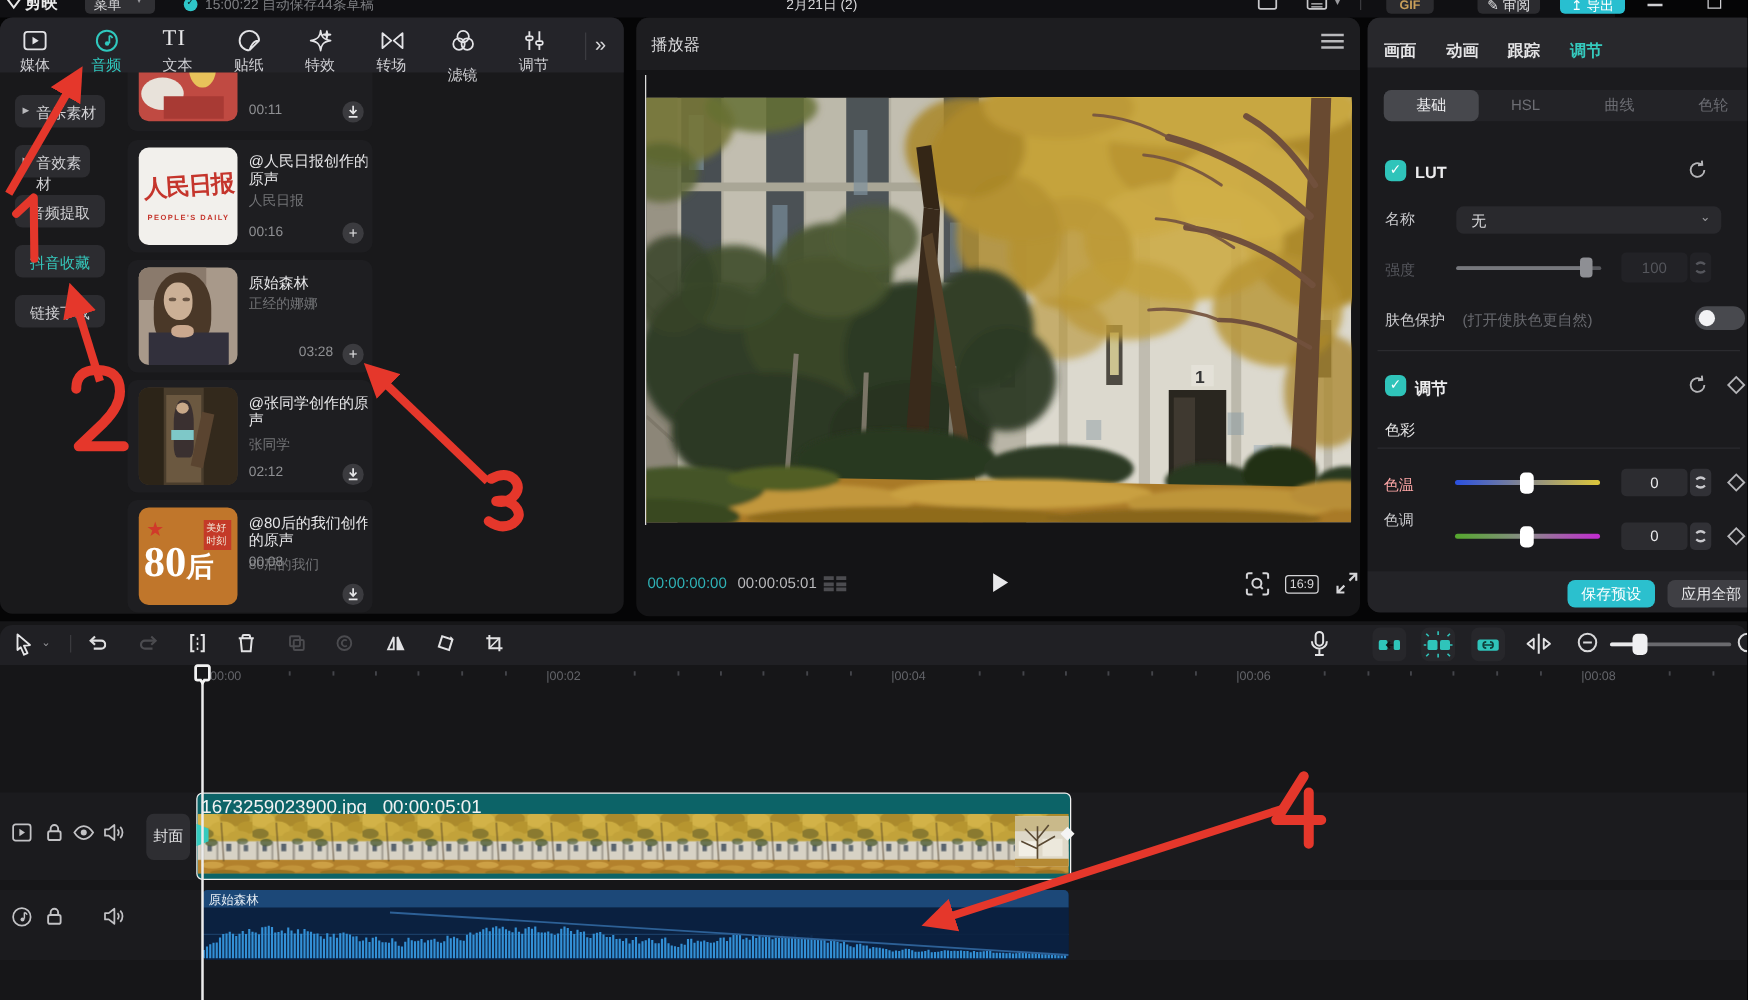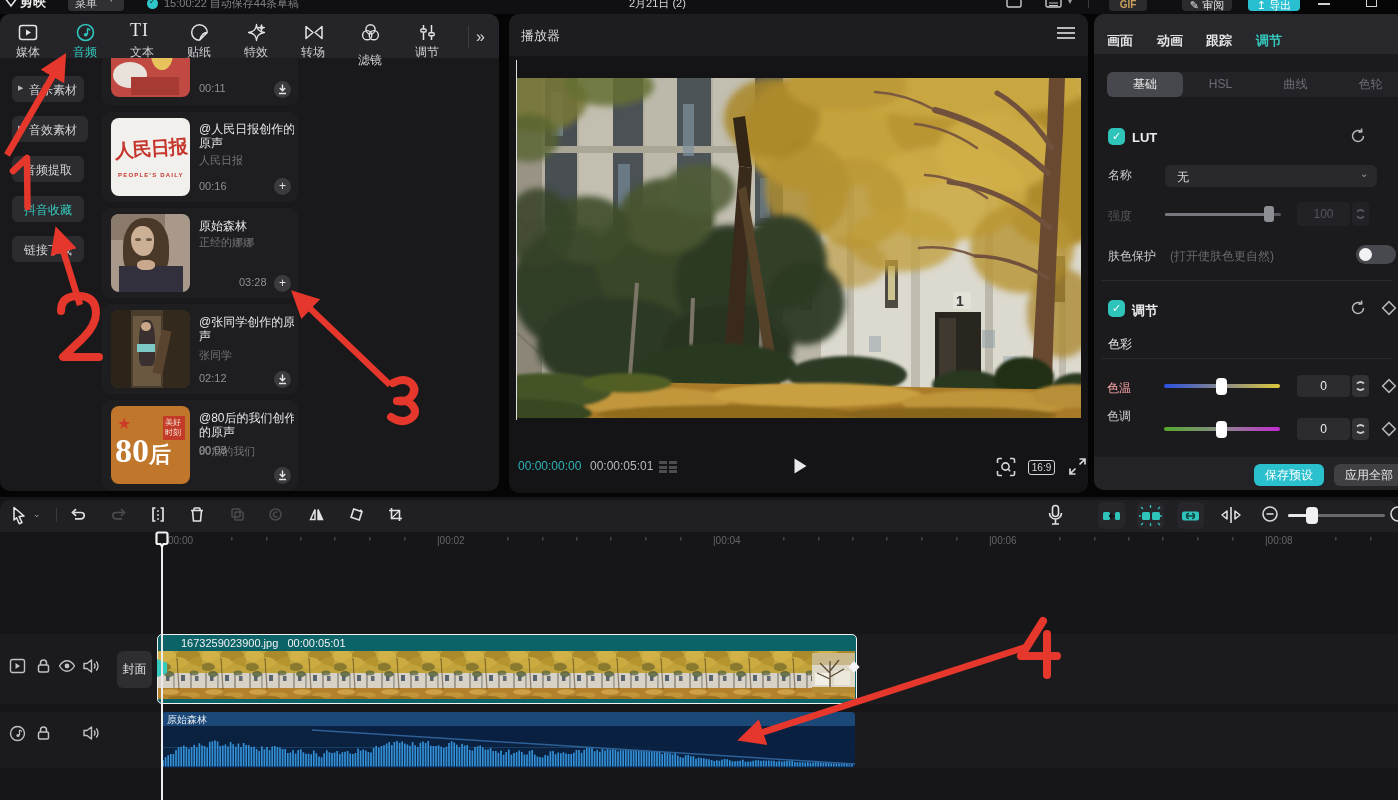--- a/index.html
+++ b/index.html
@@ -93,21 +93,21 @@
         </svg>
     <div class="abs" style="left:415px;top:22px;">调节</div>
   </div>
   <div class="abs" style="left:468px;top:12px;width:1px;height:22px;background:#3b3b40;z-index:6;"></div>
   <div class="abs" style="left:476px;top:14px;color:#d8d8da;font-size:16px;z-index:6;">»</div>
 
   <div class="abs" style="left:12px;top:62px;width:72px;height:26px;background:#2c2c30;border-radius:6px;color:#d2d2d5;font-size:12px;">
         <span class="abs" style="left:6px;top:8px;font-size:7px;color:#b8b8bb;">▶</span>
         <span class="abs" style="left:17px;top:6px;">音乐素材</span>
       </div>
-  <div class="abs" style="left:12px;top:102px;width:76px;height:26px;background:#2c2c30;border-radius:6px;color:#d2d2d5;font-size:12px;">
+  <div class="abs" style="left:12px;top:102px;width:60px;height:26px;background:#2c2c30;border-radius:6px;color:#d2d2d5;font-size:12px;">
         <span class="abs" style="left:6px;top:8px;font-size:7px;color:#b8b8bb;">▶</span>
         <span class="abs" style="left:17px;top:6px;">音效素材</span>
       </div>
   <div class="abs" style="left:12px;top:142px;width:72px;height:26px;background:#2c2c30;border-radius:6px;color:#d2d2d5;font-size:12px;">
         <span class="abs" style="left:12px;top:6px;">音频提取</span>
       </div>
   <div class="abs" style="left:12px;top:182px;width:72px;height:26px;background:#2c2c30;border-radius:6px;color:#35cabe;font-size:12px;">
         <span class="abs" style="left:12px;top:6px;">抖音收藏</span>
       </div>
   <div class="abs" style="left:12px;top:222px;width:72px;height:26px;background:#2c2c30;border-radius:6px;color:#d2d2d5;font-size:12px;">
@@ -588,21 +588,21 @@
       <svg class="abs" style="left:36px;top:228px;" width="15" height="16" viewBox="0 0 15 16">
         <rect x="2.5" y="7" width="10" height="7" rx="1.5" fill="none" stroke="#c2c2c5" stroke-width="1.5"></rect>
         <path d="M4.5 7 V5 a3 3 0 0 1 6 0 V7" fill="none" stroke="#c2c2c5" stroke-width="1.5"></path>
       </svg>
       <svg class="abs" style="left:82px;top:228px;" width="18" height="16" viewBox="0 0 18 16">
         <path d="M2 5.5 h3 L9.5 2 v12 L5 10.5 H2 Z" fill="none" stroke="#c2c2c5" stroke-width="1.4" stroke-linejoin="round"></path>
         <path d="M12 5.5 a3.5 3.5 0 0 1 0 5 M14.2 3.5 a6.5 6.5 0 0 1 0 9" fill="none" stroke="#c2c2c5" stroke-width="1.4"></path>
       </svg>
 
   <div class="abs" style="left:157px;top:137px;width:700px;height:70px;border:1.5px solid #f2f2f2;border-radius:5px;background:#0c6367;overflow:hidden;z-index:10;">
-<div class="abs ellip" style="left:23px;top:2px;color:#f2f2f2;font-size:11px;">1673259023900.jpg&nbsp;&nbsp;&nbsp;00:00:05:01</div>
+<div class="abs ellip" style="left:3px;top:2px;color:#f2f2f2;font-size:15px;">1673259023900.jpg&nbsp;&nbsp;&nbsp;00:00:05:01</div>
 <svg class="abs" style="left:0;top:16px;" width="697" height="48" viewBox="0 0 697 48">
           <defs>
             <pattern id="vthumb" width="44" height="48" patternUnits="userSpaceOnUse">
 <rect width="44" height="48" fill="#c2a43c"></rect>
 <ellipse cx="8" cy="5" rx="10" ry="6" fill="#d2b248"></ellipse>
               <ellipse cx="30" cy="4" rx="12" ry="6" fill="#ab8a2c"></ellipse>
 <ellipse cx="20" cy="12" rx="10" ry="6" fill="#cbab40"></ellipse>
               <ellipse cx="40" cy="11" rx="8" ry="5" fill="#b6952f"></ellipse>
 <ellipse cx="6" cy="16" rx="7" ry="4" fill="#8a7a30"></ellipse>
               <ellipse cx="33" cy="18" rx="9" ry="4.5" fill="#c2a23a"></ellipse>

